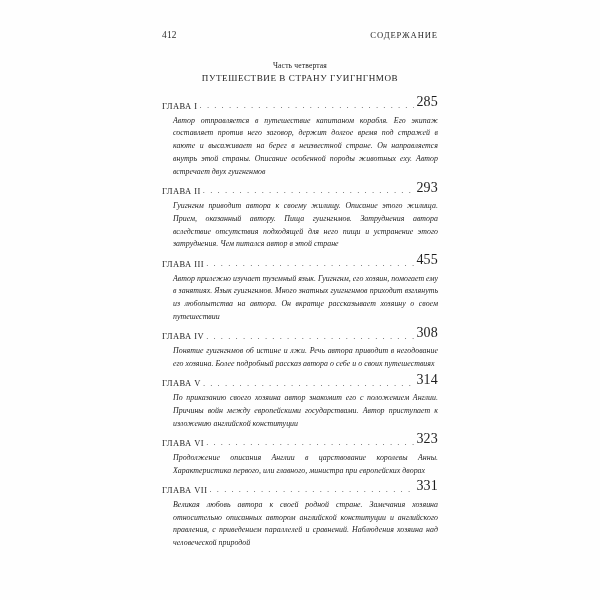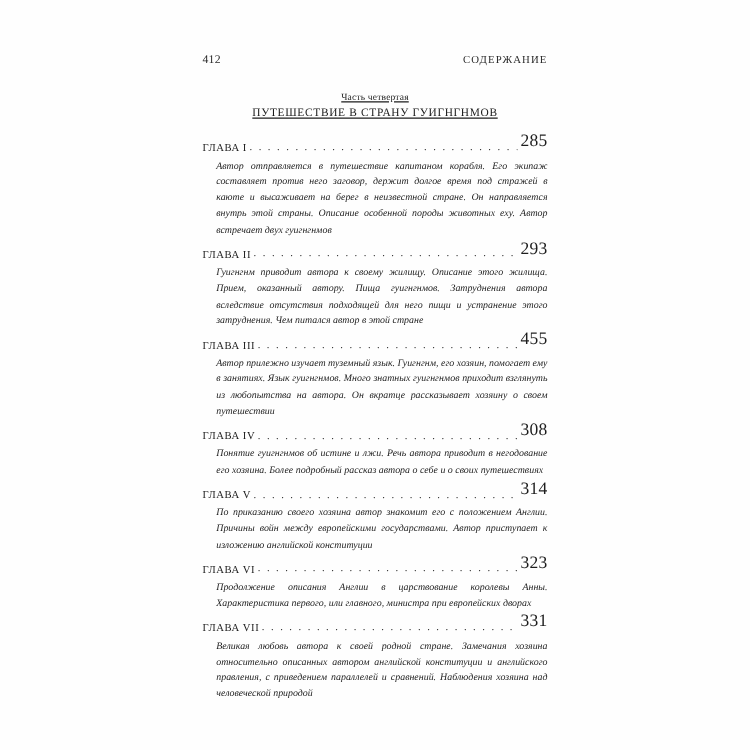--- a/index.html
+++ b/index.html
@@ -20,21 +20,21 @@
     width: 600px;
     height: 600px;
     background: #fefefe;
     box-sizing: border-box;
   }
 
   
   .content {
     position: absolute;
     left: 162px;
-    top: 42px;
+    top: 30px;
     width: 276px;
   }
 
   
   .running-head {
     display: flex;
     align-items: baseline;
     justify-content: space-between;
     font-size: 9.2px;
     letter-spacing: 0.35px;
@@ -47,21 +47,20 @@
   }
   .head-title {
     font-size: 8.6px;
     letter-spacing: 0.9px;
   }
 
   
   .part-block {
     margin-top: 20px;
     text-align: center;
-    text-decoration: underline;
   }
   .part-label {
     font-size: 7.6px;
     letter-spacing: 0.15px;
     color: #222;
     line-height: 1.15;
   }
   .part-title {
     font-size: 9.1px;
     letter-spacing: 0.55px;

